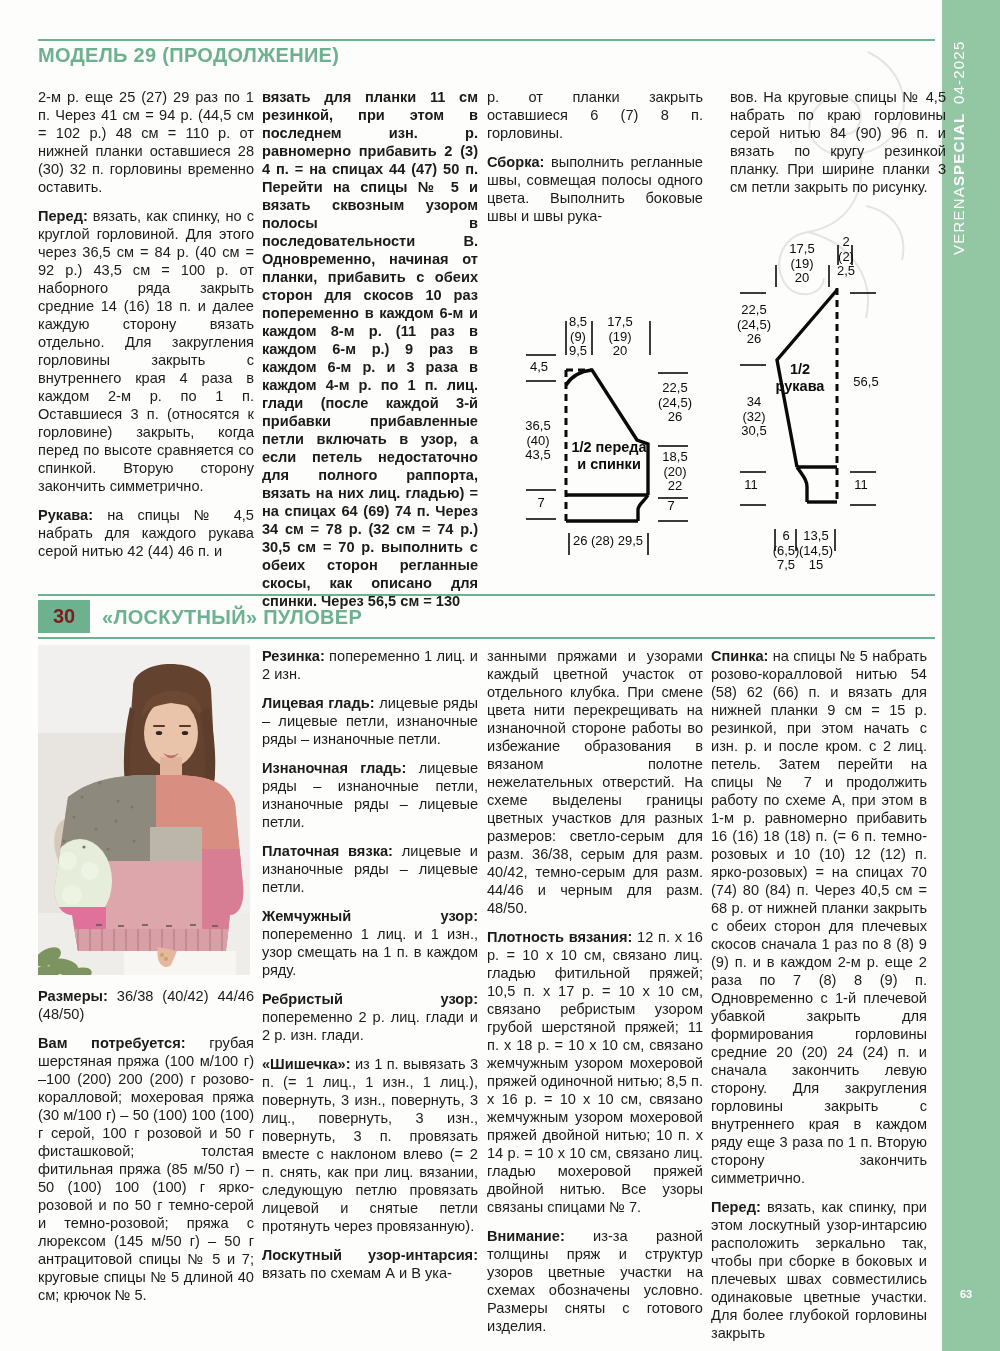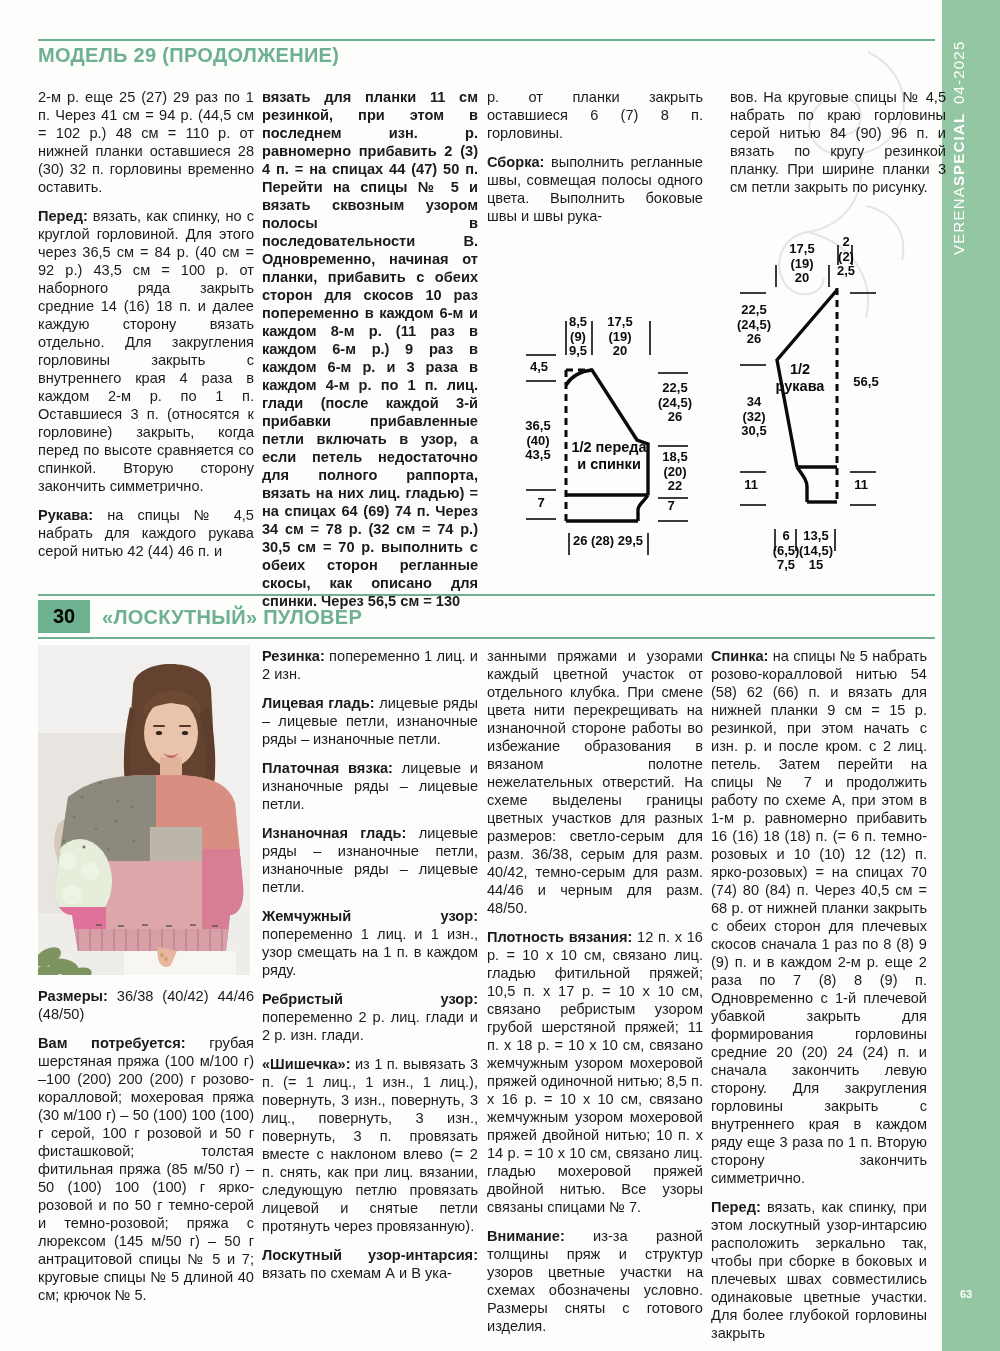--- a/index.html
+++ b/index.html
@@ -21,30 +21,30 @@
   }
   .brand .b-light{font-weight:400;}
   .brand .b-bold{font-weight:700;}
   .brand .b-issue{font-weight:400;margin-inline-start:9px;}
   .pagenum{position:absolute;left:951px;top:1288px;width:30px;text-align:center;color:#fff;font-weight:700;font-size:11px;}
 
   .rule{position:absolute;height:2px;background:var(--accent);}
   .sec-title{position:absolute;font-weight:700;font-size:20px;color:var(--accent);letter-spacing:.3px;white-space:nowrap;}
   .badge{
     position:absolute;left:38px;top:600px;width:52px;height:33px;background:var(--accent);
-    color:#000000;font-weight:700;font-size:20px;display:flex;align-items:center;justify-content:center;
+    color:#7f1d1d;font-weight:700;font-size:20px;display:flex;align-items:center;justify-content:center;
   }
 
   .txtcol{position:absolute;width:216px;font-size:14.6px;line-height:18px;text-align:justify;z-index:2;}
   .txtcol p{margin:0 0 11px 0;}
   .txtcol b{font-weight:700;}
 
   .dwrap{position:absolute;z-index:1;}
   .dwrap svg{position:absolute;left:0;top:0;}
-  .dl{position:absolute;font-size:13px;font-weight:700;line-height:14.5px;text-align:center;color:#0c0c0c;}
+  .dl{position:absolute;font-size:13px;font-weight:400;line-height:14.5px;text-align:center;color:#0c0c0c;}
   .dl span{display:block;}
   .dcap{position:absolute;font-size:14.5px;font-weight:700;line-height:17px;text-align:center;color:#0c0c0c;}
   .dcap span{display:block;}
 
   .ornament{position:absolute;left:748px;top:46px;z-index:0;opacity:.75;}
   .photo{position:absolute;left:38px;top:645px;z-index:1;}
 </style>
 </head>
 <body>
 
@@ -327,22 +327,22 @@
   </svg>
 
   <div class="txtcol" style="left:38px;top:987px;">
     <p><b>Размеры:</b> <span>36/38 (40/42) 44/46 (48/50)</span></p>
     <p><b>Вам потребуется:</b> <span>грубая шерстяная пряжа (100 м/100 г) –100 (200) 200 (200) г розово-коралловой; мохеровая пряжа (30 м/100 г) – 50 (100) 100 (100) г серой, 100 г розовой и 50 г фисташковой; толстая фитильная пряжа (85 м/50 г) – 50 (100) 100 (100) г ярко-розовой и по 50 г темно-серой и темно-розовой; пряжа с люрексом (145 м/50 г) – 50 г антрацитовой спицы № 5 и 7; круговые спицы № 5 длиной 40 см; крючок № 5.</span></p>
   </div>
 
   <div class="txtcol" style="left:262px;top:647px;">
     <p><b>Резинка:</b> <span>попеременно 1 лиц. и 2 изн.</span></p>
     <p><b>Лицевая гладь:</b> <span>лицевые ряды – лицевые петли, изнаночные ряды – изнаночные петли.</span></p>
+    <p><b>Изнаночная гладь:</b> <span>лицевые ряды – изнаночные петли, изнаночные ряды – лицевые петли.</span></p>
     <p><b>Платочная вязка:</b> <span>лицевые и изнаночные ряды – лицевые петли.</span></p>
-    <p><b>Изнаночная гладь:</b> <span>лицевые ряды – изнаночные петли, изнаночные ряды – лицевые петли.</span></p>
     <p><b>Жемчужный узор:</b> <span>попеременно 1 лиц. и 1 изн., узор смещать на 1 п. в каждом ряду.</span></p>
     <p><b>Ребристый узор:</b> <span>попеременно 2 р. лиц. глади и 2 р. изн. глади.</span></p>
     <p><b>«Шишечка»:</b> <span>из 1 п. вывязать 3 п. (= 1 лиц., 1 изн., 1 лиц.), повернуть, 3 изн., повернуть, 3 лиц., повернуть, 3 изн., повернуть, 3 п. провязать вместе с наклоном влево (= 2 п. снять, как при лиц. вязании, следующую петлю провязать лицевой и снятые петли протянуть через провязанную).</span></p>
     <p><b>Лоскутный узор-интарсия:</b> <span>вязать по схемам А и В ука-</span></p>
   </div>
 
   <div class="txtcol" style="left:487px;top:647px;">
     <p><span>занными пряжами и узорами каждый цветной участок от отдельного клубка. При смене цвета нити перекрещивать на изнаночной стороне работы во избежание образования в вязаном полотне нежелательных отверстий. На схеме выделены границы цветных участков для разных размеров: светло-серым для разм. 36/38, серым для разм. 40/42, темно-серым для разм. 44/46 и черным для разм. 48/50.</span></p>
     <p><b>Плотность вязания:</b> <span>12 п. х 16 р. = 10 х 10 см, связано лиц. гладью фитильной пряжей; 10,5 п. х 17 р. = 10 х 10 см, связано ребристым узором грубой шерстяной пряжей; 11 п. х 18 р. = 10 х 10 см, связано жемчужным узором мохеровой пряжей одиночной нитью; 8,5 п. х 16 р. = 10 х 10 см, связано жемчужным узором мохеровой пряжей двойной нитью; 10 п. х 14 р. = 10 х 10 см, связано лиц. гладью мохеровой пряжей двойной нитью. Все узоры связаны спицами № 7.</span></p>
     <p><b>Внимание:</b> <span>из-за разной толщины пряж и структур узоров цветные участки на схемах обозначены условно. Размеры сняты с готового изделия.</span></p>

